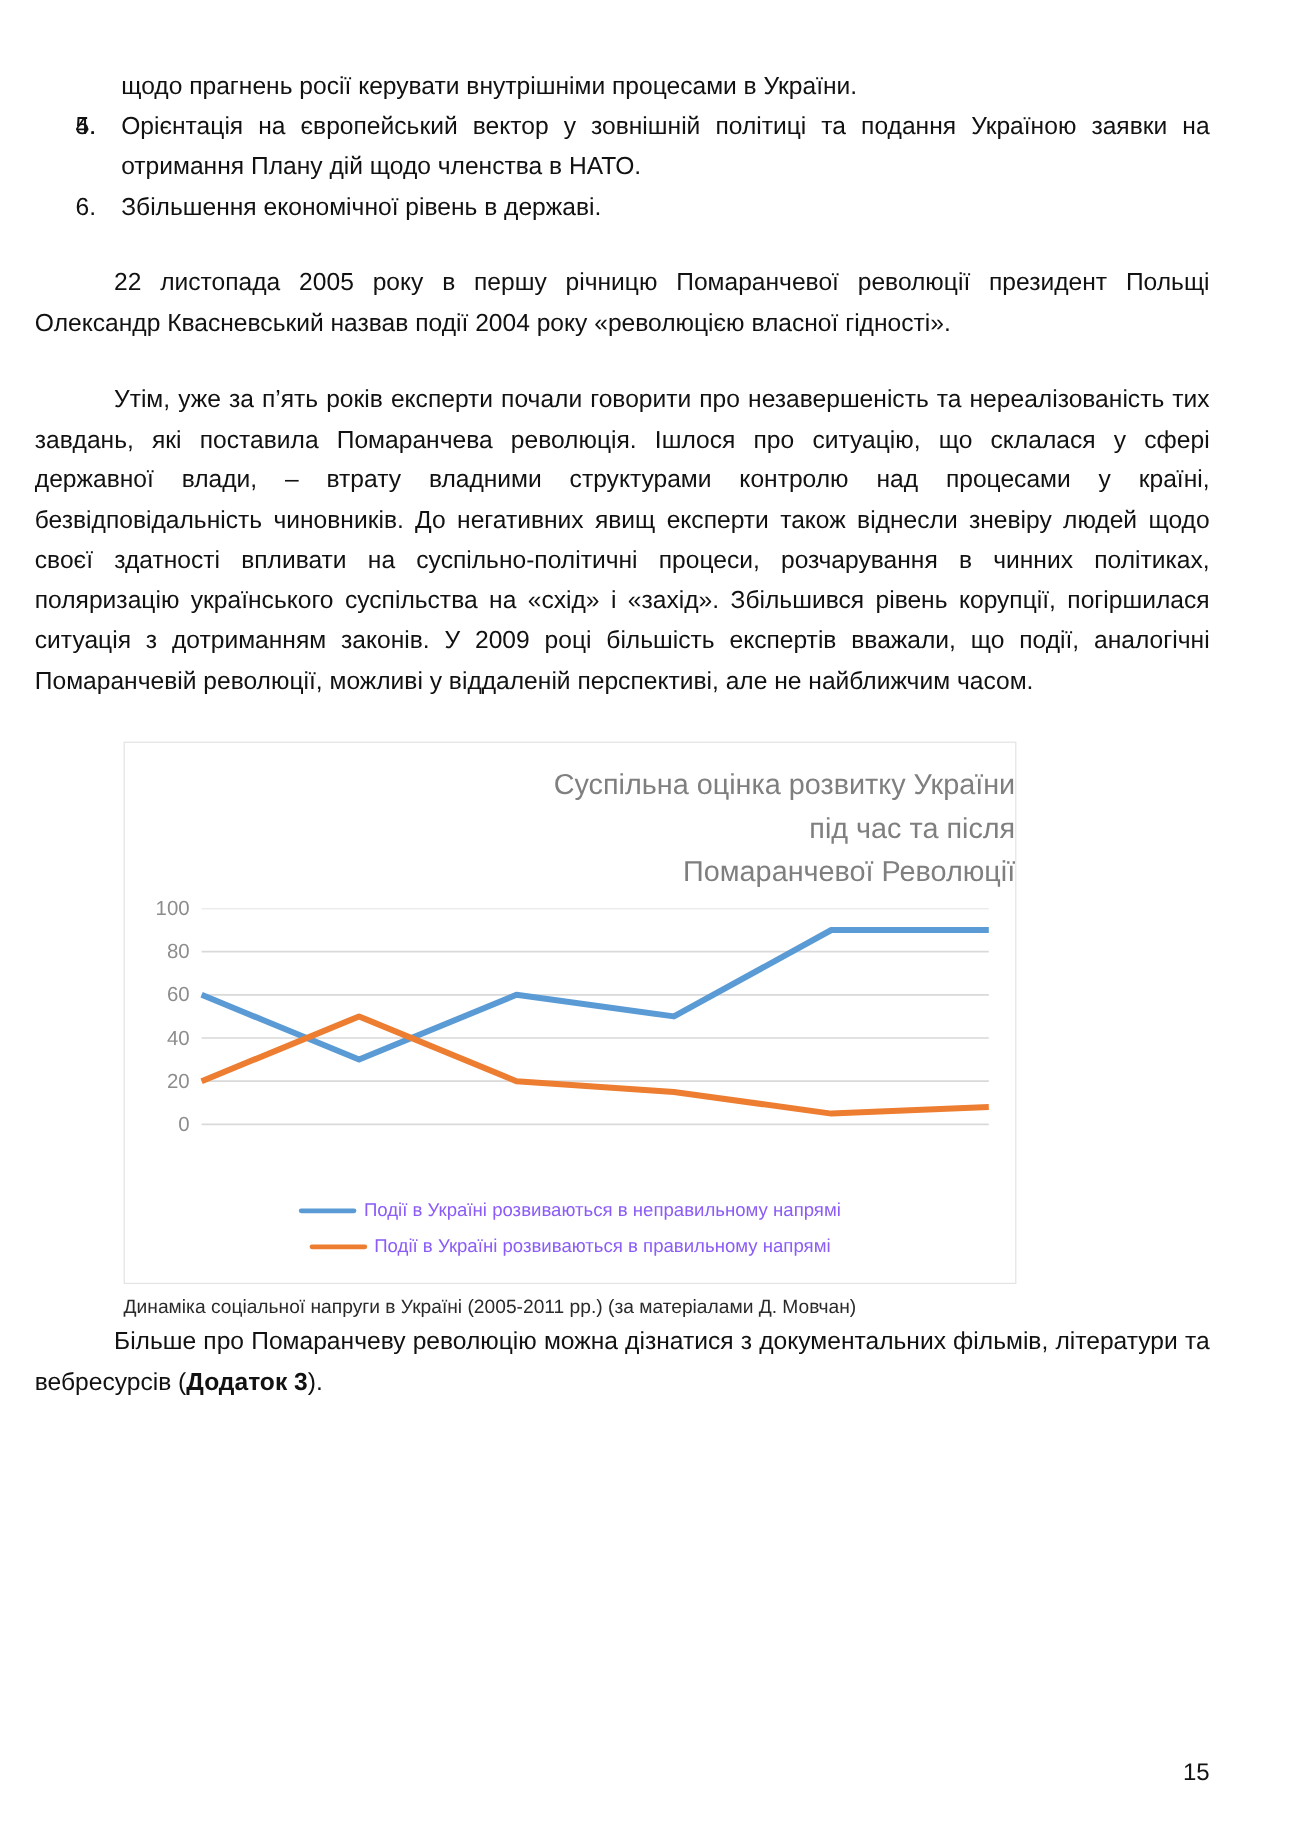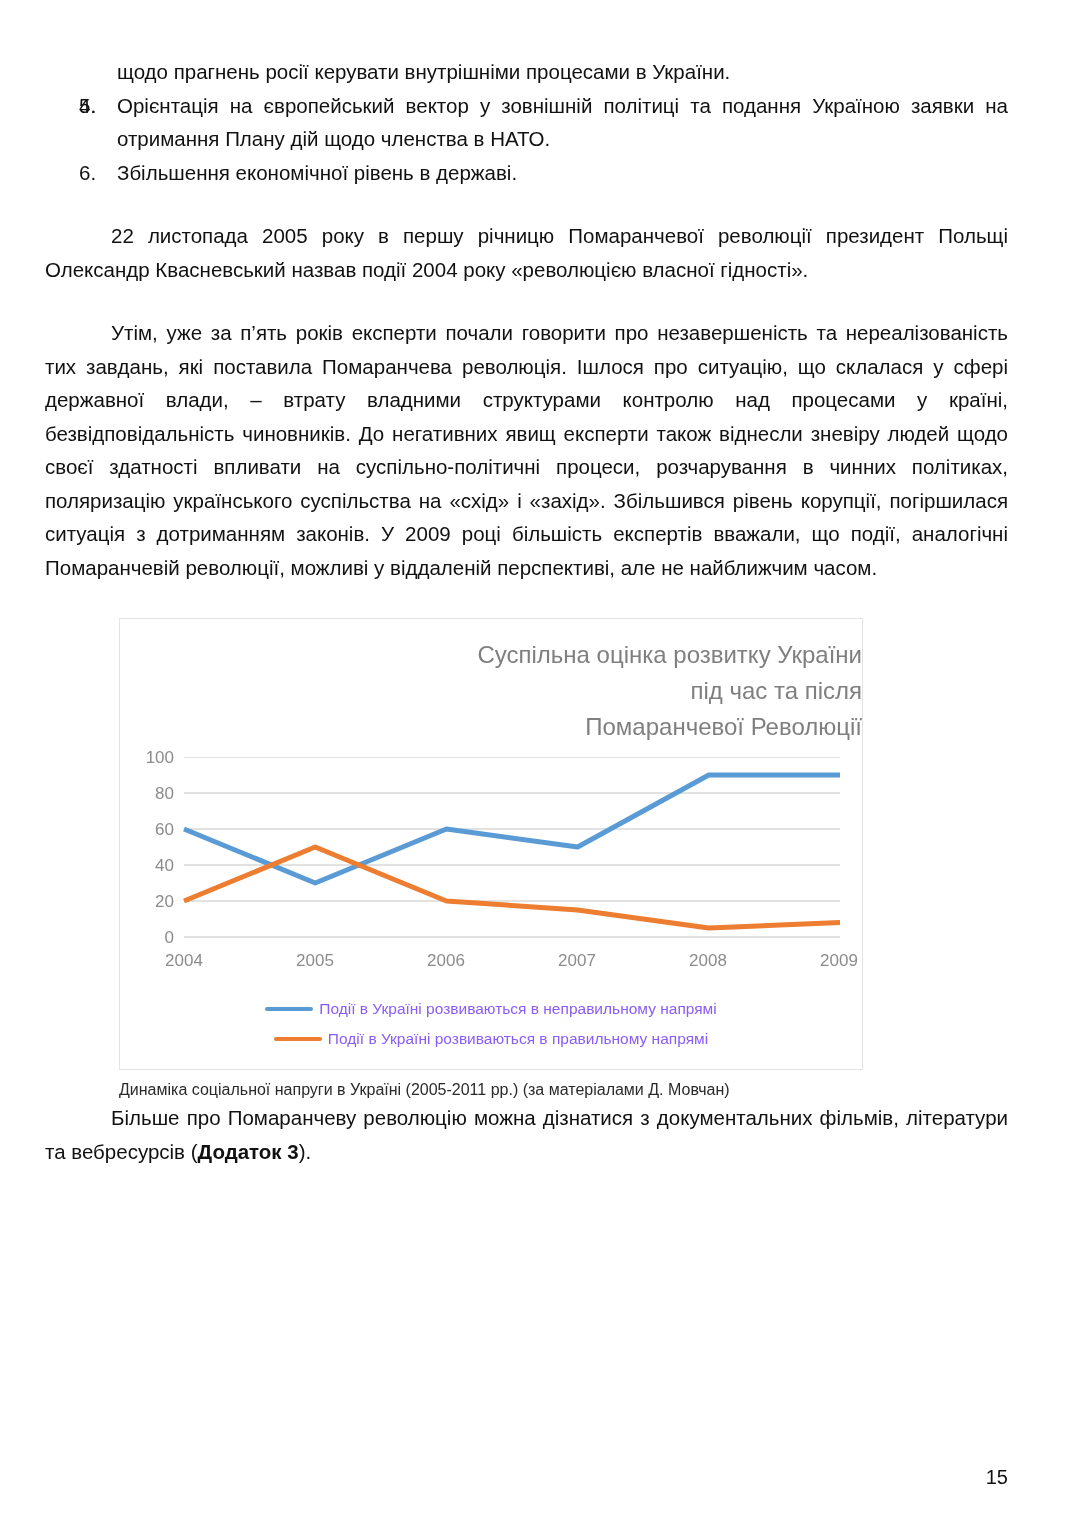--- a/index.html
+++ b/index.html
@@ -13,21 +13,21 @@
     font-family: "Liberation Sans", sans-serif;
     color: #000000;
     position: relative;
     overflow: hidden;
   }
   .page {
     position: relative;
     width: 1080px;
     height: 1525px;
     box-sizing: border-box;
-    padding: 55px 72px 0 45px;
+    padding: 55px 72px 0 29px;
   }
   .cont-line {
     font-size: 20.5px;
     line-height: 33.5px;
     padding-left: 72px;
     color: #111111;
   }
   ol.numlist {
     list-style: none;
     margin: 0;
@@ -230,28 +230,20 @@
             <line x1="64" y1="72" x2="720" y2="72" stroke="#d9d9d9" stroke-width="1.4"></line>
             <line x1="64" y1="108" x2="720" y2="108" stroke="#d9d9d9" stroke-width="1.4"></line>
             <line x1="64" y1="144" x2="720" y2="144" stroke="#d9d9d9" stroke-width="1.4"></line>
             <line x1="64" y1="180" x2="720" y2="180" stroke="#d9d9d9" stroke-width="1.4"></line>
           </g>
           <polyline id="series-0" fill="none" stroke="#5b9bd5" stroke-width="5" stroke-linejoin="round" stroke-linecap="butt" points="64.00,72.00 195.20,126.00 326.40,72.00 457.60,90.00 588.80,18.00 720.00,18.00"></polyline>
           <polyline id="series-1" fill="none" stroke="#ed7d31" stroke-width="5" stroke-linejoin="round" stroke-linecap="butt" points="64.00,144.00 195.20,90.00 326.40,144.00 457.60,153.00 588.80,171.00 720.00,165.60"></polyline>
         </svg>
       </div>
 
-      <div class="xlabels">
-        <span class="xlabel" style="left:0px;">2004</span>
-        <span class="xlabel" style="left:131px;">2005</span>
-        <span class="xlabel" style="left:262px;">2006</span>
-        <span class="xlabel" style="left:393px;">2007</span>
-        <span class="xlabel" style="left:524px;">2008</span>
-        <span class="xlabel" style="left:655px;">2009</span>
-      </div>
 
       <div class="legend">
         <div class="legend-row">
           <span class="legend-swatch" style="background:#5b9bd5;"></span>
           <span class="legend-text">Події в Україні розвиваються  в неправильному напрямі</span>
         </div>
         <div class="legend-row">
           <span class="legend-swatch" style="background:#ed7d31;"></span>
           <span class="legend-text">Події в Україні розвиваються в правильному напрямі</span>
         </div>

